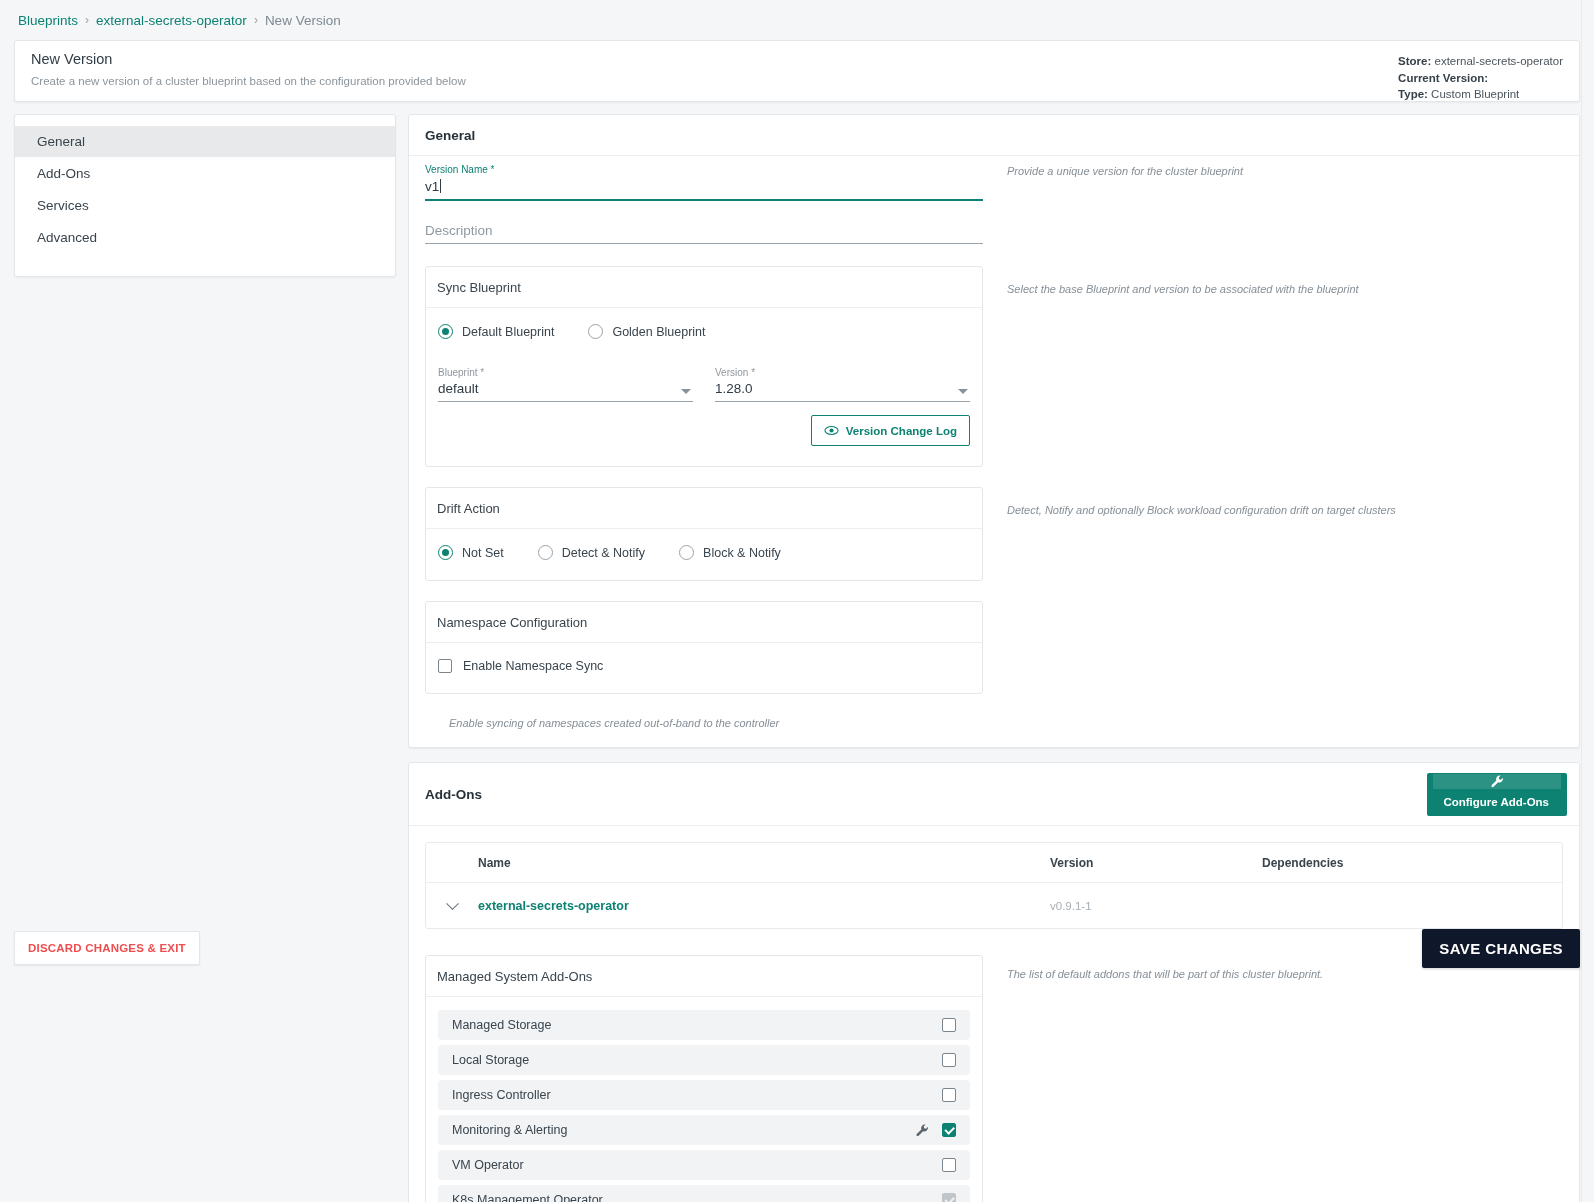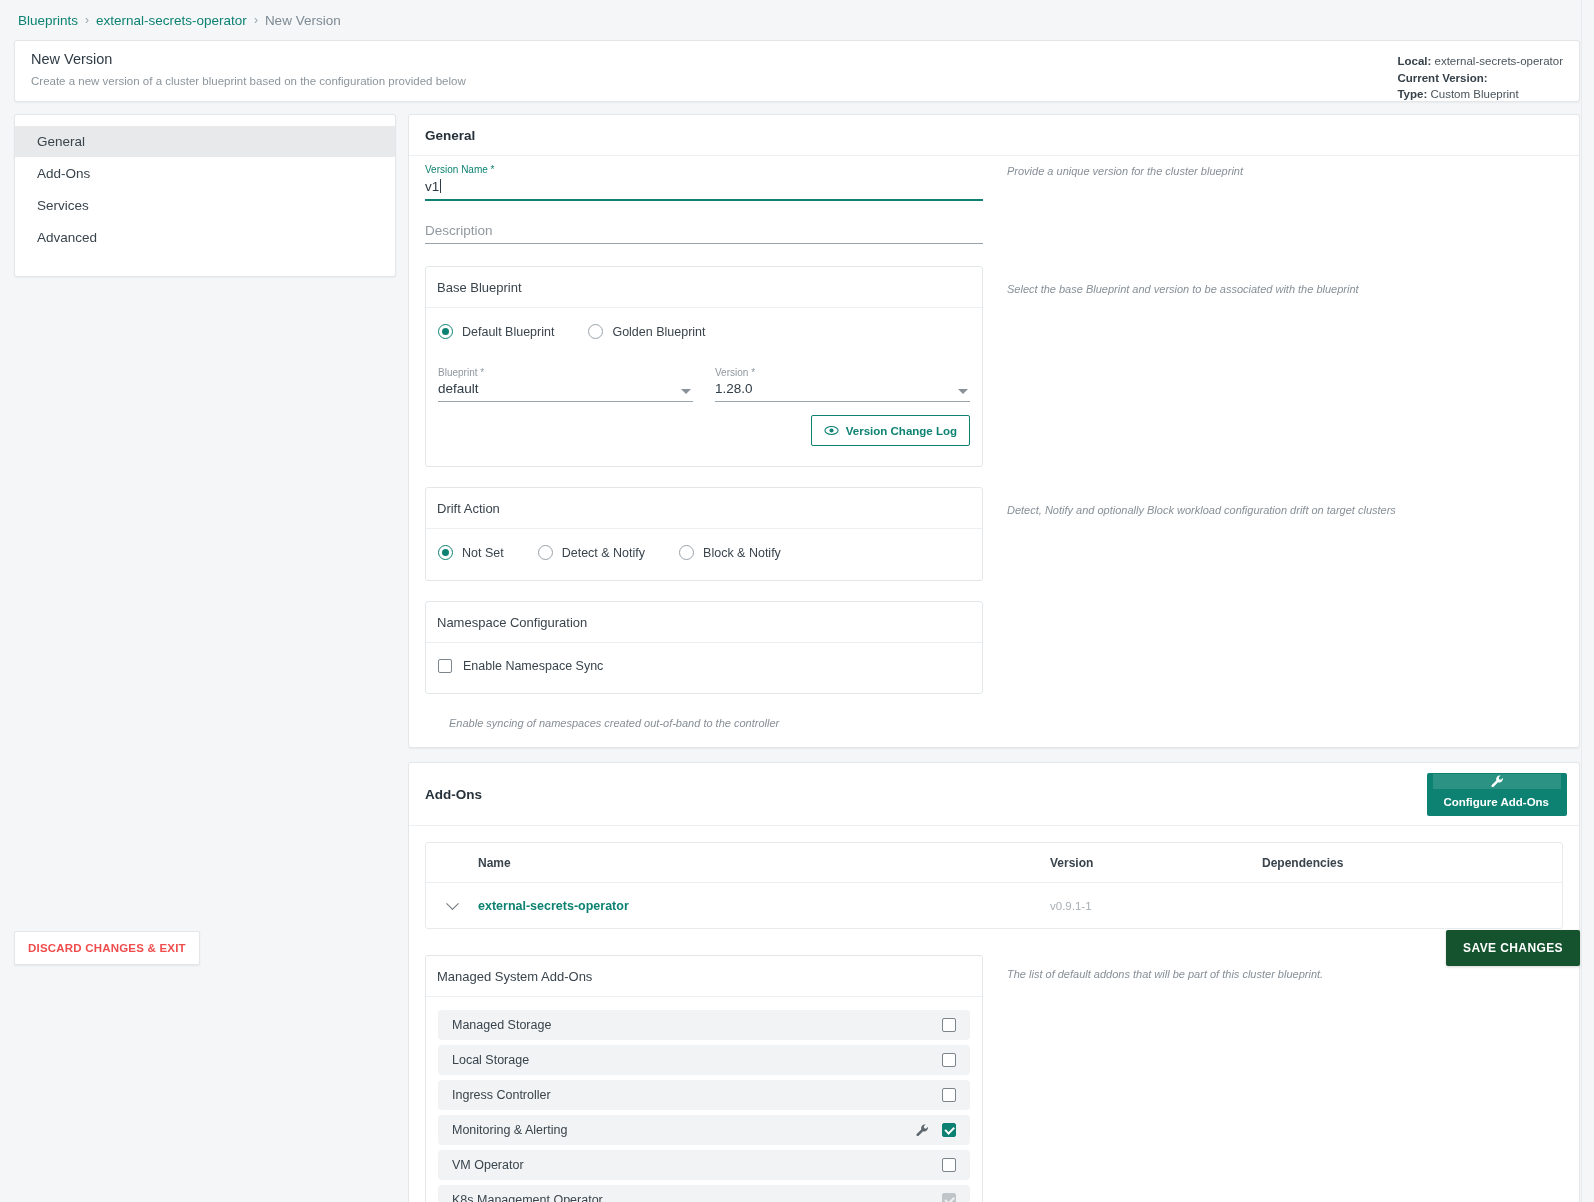--- a/index.html
+++ b/index.html
@@ -232,22 +232,22 @@
     display: flex; align-items: center; justify-content: space-between;
     padding: 0 14px;
   }
   .btn-discard {
     background: #fff; border: 1px solid #e3e7ea; color: #ef4d4d;
     font-size: 11.5px; font-weight: bold; letter-spacing: .2px;
     padding: 10px 13px; border-radius: 2px; cursor: pointer;
     box-shadow: 0 1px 2px rgba(0,0,0,.07);
   }
   .btn-save {
-    background: #14532d; border: none; color: #fff;
-    font-size: 12px; font-weight: bold; letter-spacing: .4px;
+    background: #0f172a; border: none; color: #fff;
+    font-size: 15px; font-weight: bold; letter-spacing: .4px;
     padding: 11px 17px; border-radius: 2px; cursor: pointer;
     box-shadow: 0 1px 3px rgba(0,0,0,.18);
   }
 
   .scrollbar {
     position: absolute; top: 0; right: 0; width: 13px; height: 1202px;
     background: #f4f6f8; border-left: 1px solid #e8ebee;
   }
   .scroll-thumb {
     position: absolute; top: 0; right: 2px; width: 8px; height: 0px;
@@ -267,21 +267,21 @@
     <span class="crumb-current">New Version</span>
   </div>
 
   <div class="page-head">
     <div>
       <div class="page-title">New Version</div>
       <div class="page-sub">Create a new version of a cluster blueprint based on the configuration provided below</div>
     </div>
     <div class="meta">
       <div class="meta-row">
-        <span class="k">Local:</span>
+        <span class="k">Store:</span>
         <span class="v">external-secrets-operator</span>
       </div>
       <div class="meta-row">
         <span class="k">Current Version:</span>
         <span class="v"></span>
       </div>
       <div class="meta-row">
         <span class="k">Type:</span>
         <span class="v">Custom Blueprint</span>
       </div>
@@ -322,21 +322,21 @@
               </div>
             </div>
             <div class="col-help">
               <div class="help">Provide a unique version for the cluster blueprint</div>
             </div>
           </div>
 
           <div class="row2">
             <div class="col-left">
               <div class="section">
-                <div class="section-head">Base Blueprint</div>
+                <div class="section-head">Sync Blueprint</div>
                 <div class="section-body">
                   <div class="opt-row">
                     <div class="opt">
                       <span class="radio on"></span>
                       <span class="opt-label">Default Blueprint</span>
                     </div>
                     <div class="opt">
                       <span class="radio"></span>
                       <span class="opt-label">Golden Blueprint</span>
                     </div>

